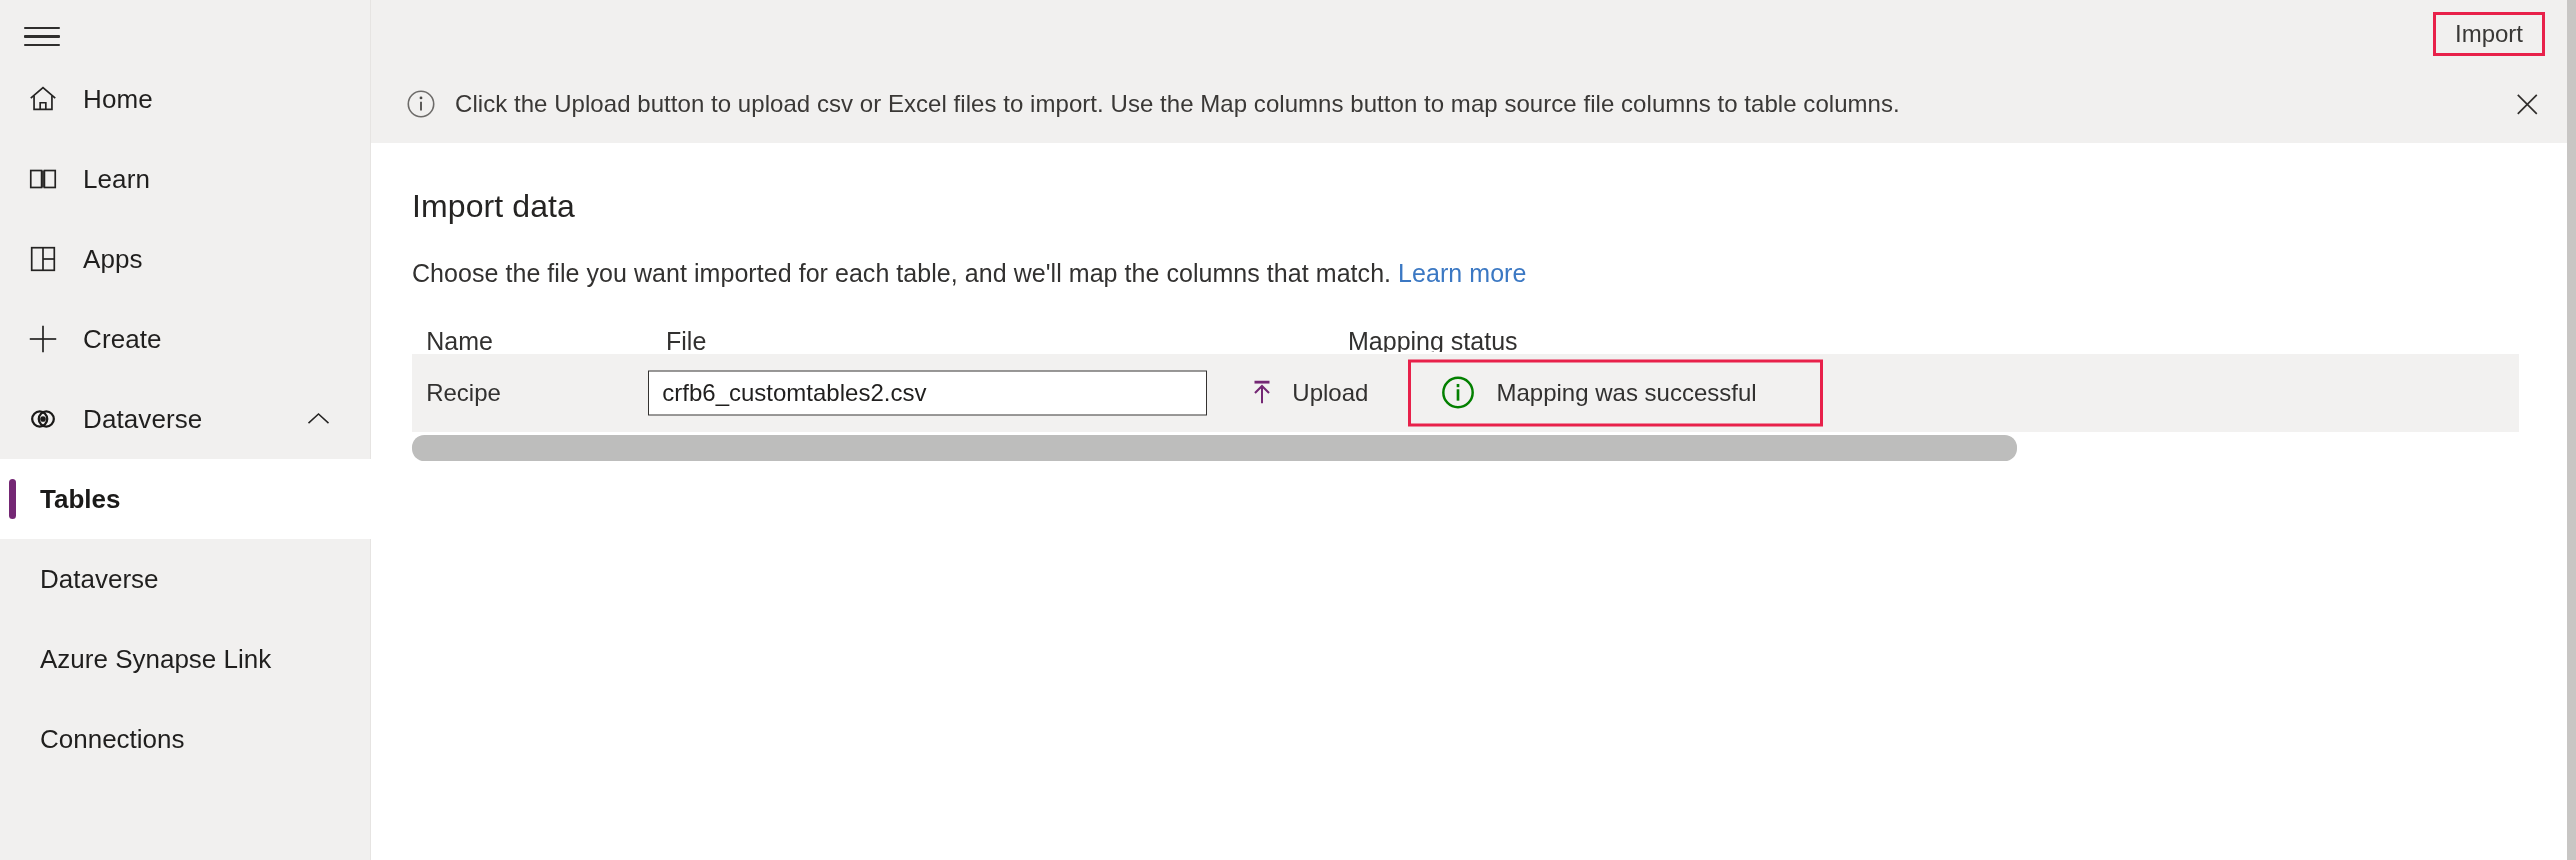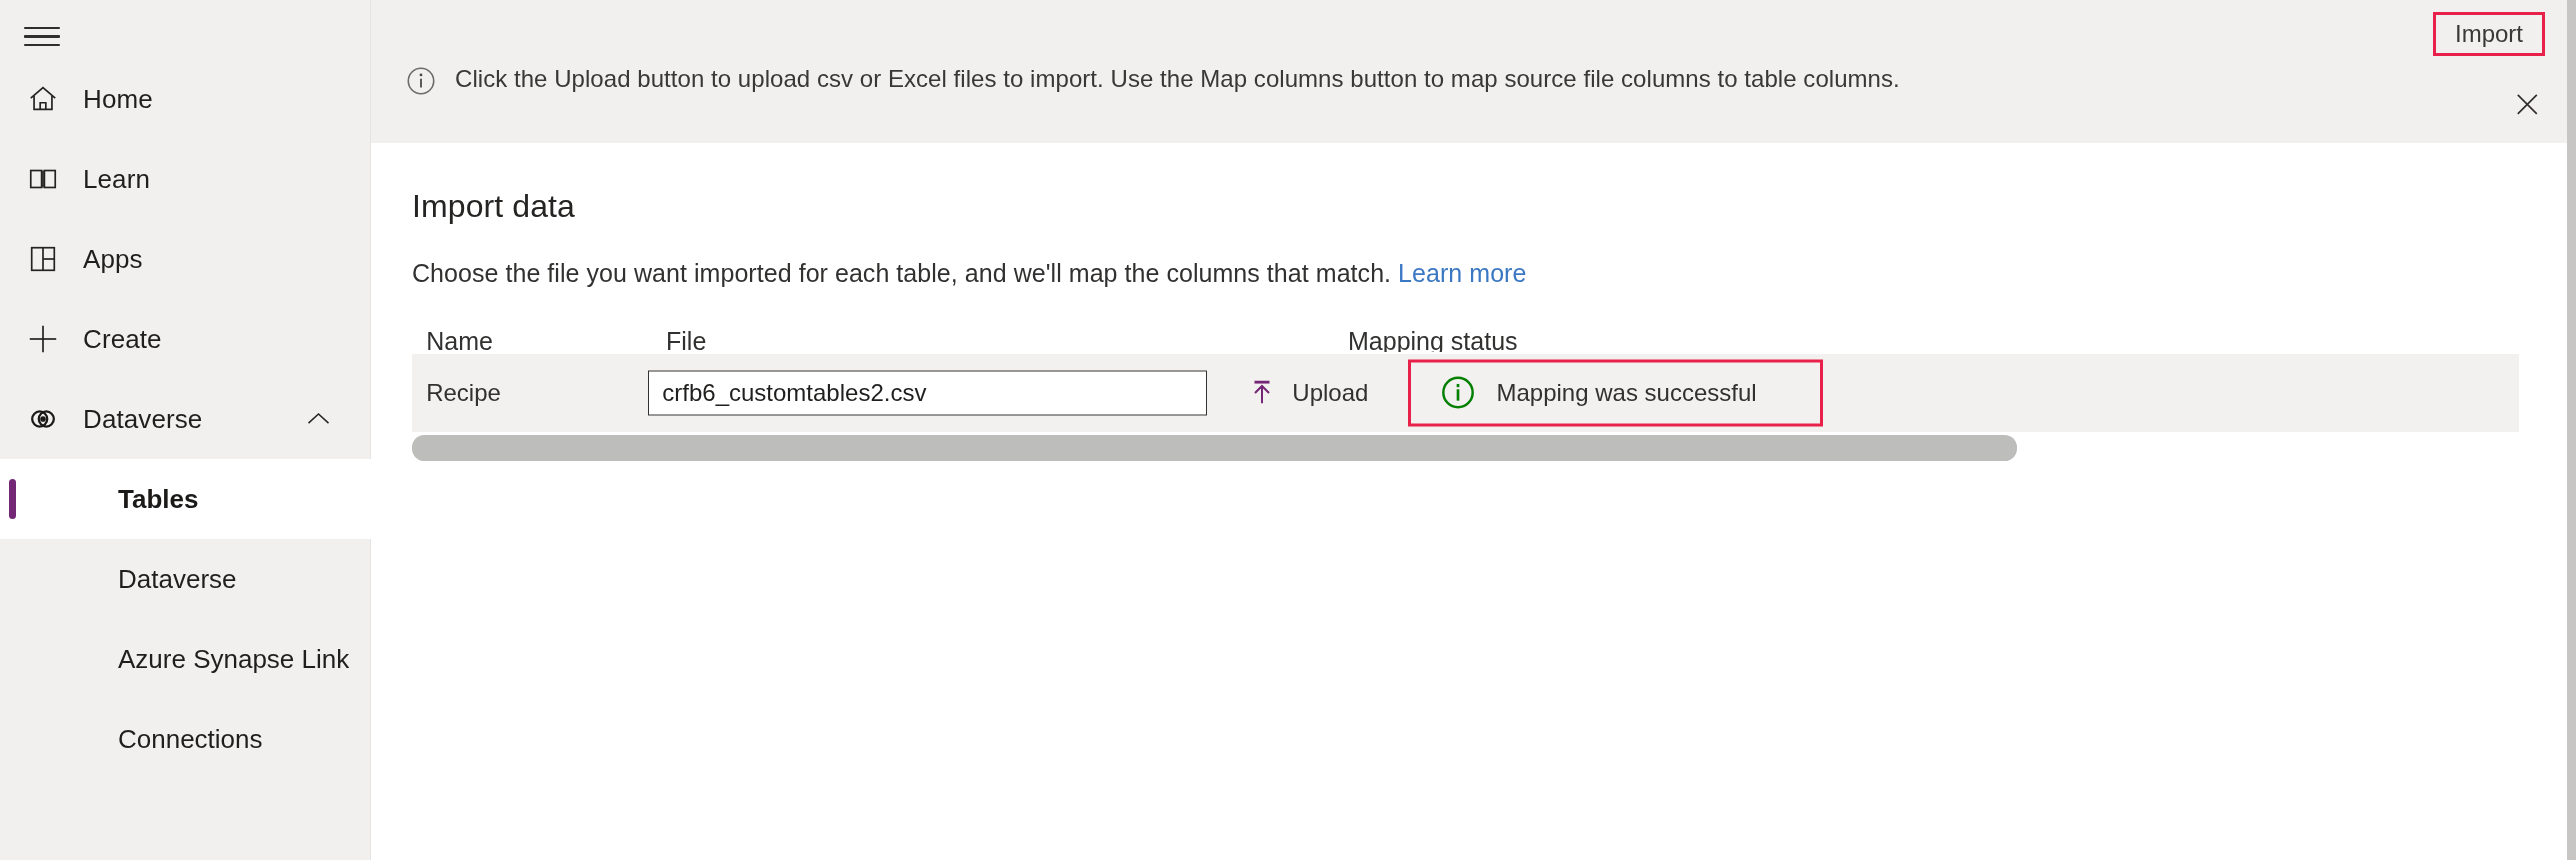--- a/index.html
+++ b/index.html
@@ -86,21 +86,21 @@
     align-items: center;
     justify-content: center;
   }
 
   
   .sub-item {
     position: relative;
     display: flex;
     align-items: center;
     height: 80px;
-    padding-left: 118px;
+    padding-left: 40px;
     cursor: pointer;
     background: transparent;
   }
   .sub-item .sub-label {
     font-size: 26px;
     line-height: 1;
     color: #201f1e;
   }
   .sub-item.selected {
     background: #ffffff;
@@ -155,20 +155,21 @@
     color: #393836;
   }
 
   
   #notif-bar {
     position: relative;
     width: 2196px;
     height: 78px;
     background: #f1f0ef;
     display: flex;
+    align-items: center;
   }
   #notif-icon {
     margin-left: 34px;
     width: 32px;
     height: 32px;
     flex: 0 0 32px;
   }
   #notif-text {
     margin-left: 18px;
     font-size: 24px;

